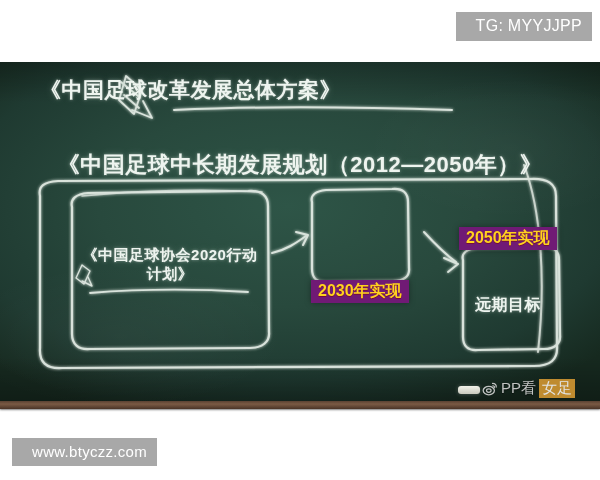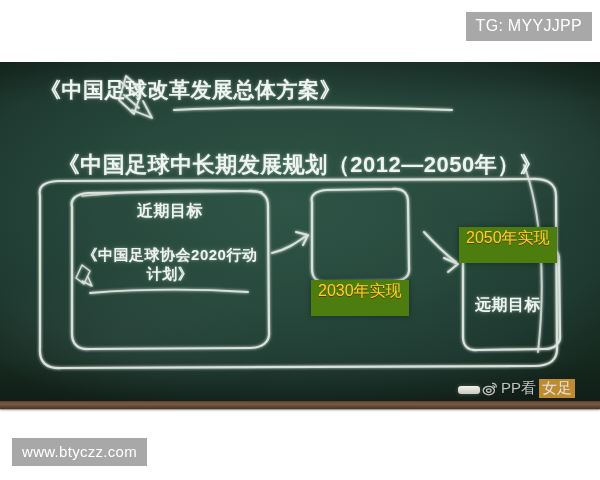--- a/index.html
+++ b/index.html
@@ -61,39 +61,39 @@
   }
 
   #goal1-label{left:95px;top:202px;width:150px;}
   #goal1-plan{left:80px;top:246px;width:180px;}
   #goal2-label{left:318px;top:216px;width:80px;line-height:1.3;white-space:normal;}
   #goal3-label{left:468px;top:295px;width:80px;line-height:1.3;white-space:normal;}
 
   
   .badge{
     position:absolute;
-    background:#4d7c0f;
+    background:#701a75;
     color:#ffd21e;
-    font-size:16px;font-weight:400;
-    padding:2px 7px 16px 7px;
+    font-size:16px;font-weight:700;
+    padding:2px 7px 3px 7px;
     letter-spacing:0;
     white-space:nowrap;
     box-shadow:0 0 6px rgba(0,0,0,.35);
     text-shadow:0 1px 0 rgba(120,0,0,.5);
     line-height:1.15;
   }
   #badge-2020{left:104px;top:306px;}
   #badge-2030{left:311px;top:280px;}
   #badge-2050{left:459px;top:227px;}
 
   
   .wm-box{
     position:absolute;background:#a8a8a8;color:#ffffff;
     font-size:16px;letter-spacing:.3px;
-    padding:5px 10px 6px 10px;white-space:nowrap;
+    padding:5px 10px 6px 20px;white-space:nowrap;
   }
   #wm-top{right:8px;top:12px;}
   #wm-bottom{left:12px;top:438px;font-size:15px;}
 
   #wm-pp{
     position:absolute;left:482px;top:379px;
     display:flex;align-items:center;gap:3px;
     font-size:15px;font-weight:400;
     color:#d8d8d8;
     opacity:.88;
@@ -186,21 +186,20 @@
         <path d="M424 232 C 435 244, 445 254, 456 262"></path>
         <path d="M444 258 L458 264 L448 272"></path>
       </g>
     </g>
   </svg>
 
   <div class="board-text" id="main-title">《中国足球改革发展总体方案》</div>
 
   <div class="board-text" id="sub-title">《中国足球中长期发展规划（2012—2050年）》</div>
 
-  <div class="board-text goal-label" id="goal1-label">近期目标</div>
   <div class="board-text plan-text" id="goal1-plan">《中国足球协会2020行动计划》</div>
 
 
   <div class="board-text goal-label" id="goal3-label">远期目标</div>
 
   <div class="badge" id="badge-2030">2030年实现</div>
   <div class="badge" id="badge-2050">2050年实现</div>
 
   <div class="chalk-stub"></div>
 

